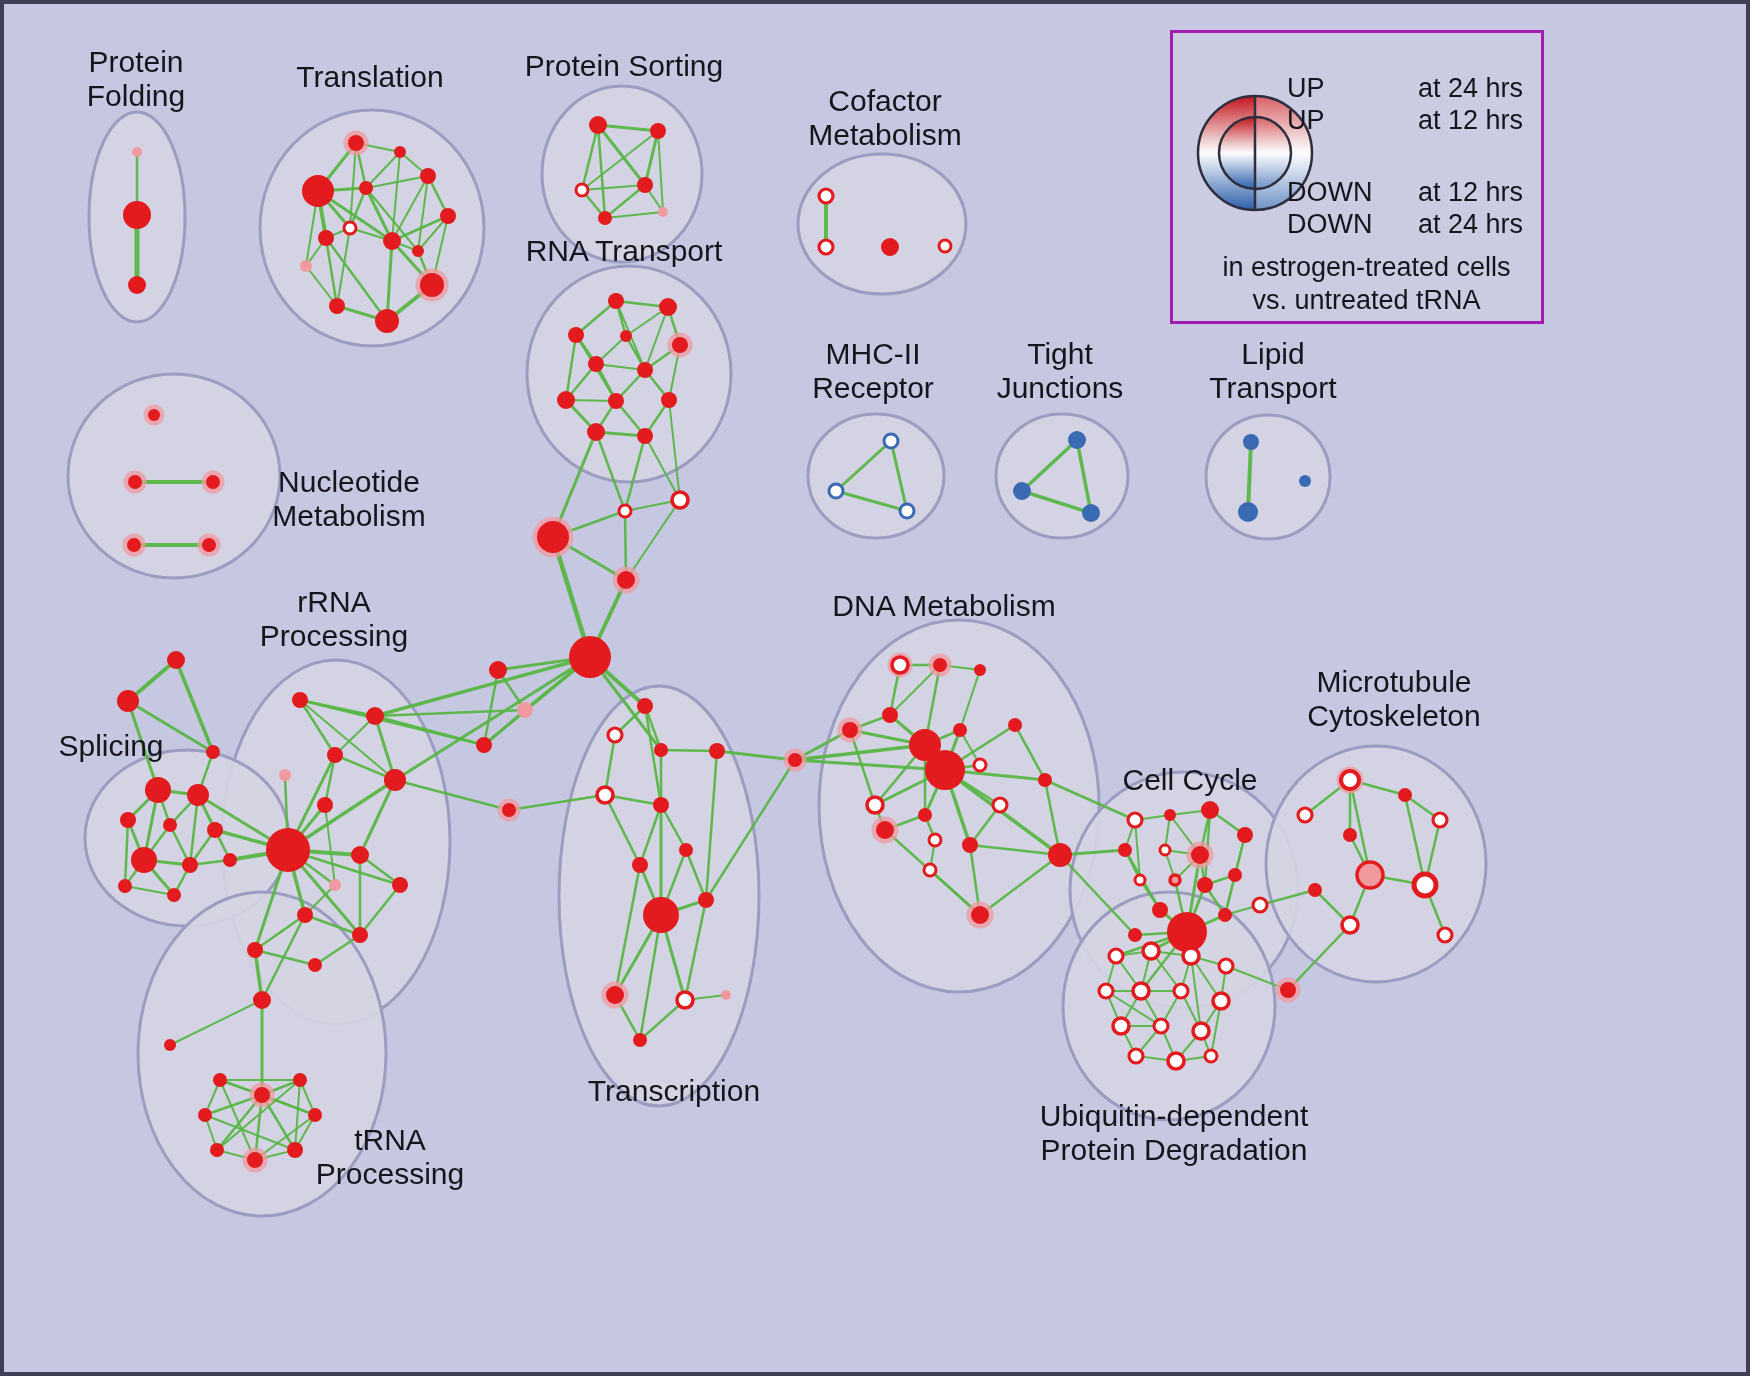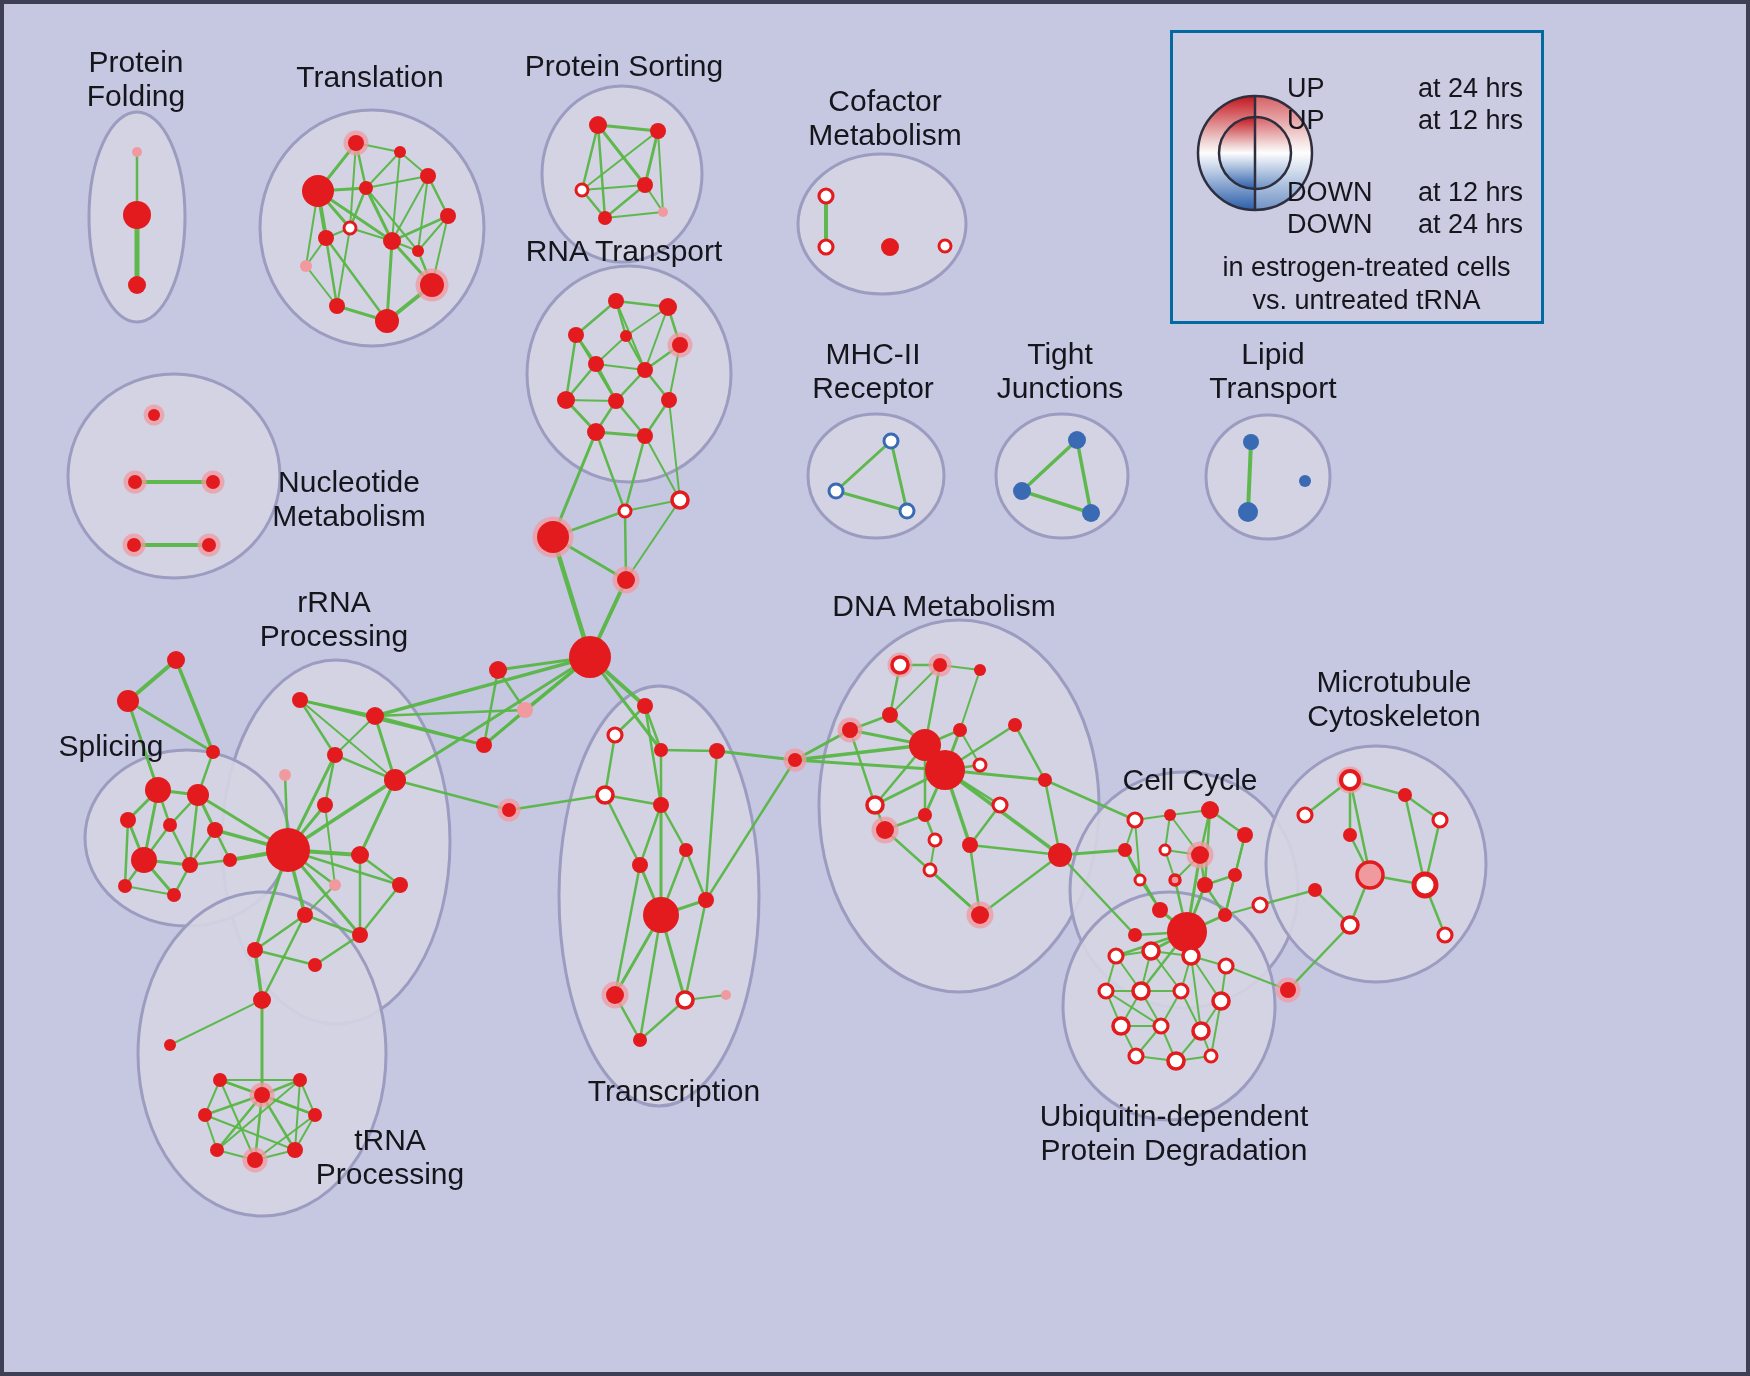--- a/index.html
+++ b/index.html
@@ -1,19 +1,19 @@
 <!DOCTYPE html>
 <html><head>
 <meta charset="utf-8">
 <style>
   html,body{margin:0;padding:0;background:#ffffff;font-family:"Liberation Sans",sans-serif;}
   .figure{position:relative;width:1750px;height:1376px;background:#c6c7e1;border:4px solid #3e3f54;box-sizing:border-box;overflow:hidden;}
   #net{position:absolute;left:0;top:0;display:block;}
   .cluster-label{font-size:30px;fill:#15151c;font-family:"Liberation Sans",sans-serif;}
-  .legend{position:absolute;left:1166px;top:26px;width:374px;height:294px;border:3px solid #0369a1;background:rgba(208,209,228,0.45);box-sizing:border-box;}
+  .legend{position:absolute;left:1166px;top:26px;width:374px;height:294px;border:3px solid #a21caf;background:rgba(208,209,228,0.45);box-sizing:border-box;}
   .legend-disc-svg{position:absolute;left:12px;top:28px;}
   .legend-row{position:absolute;left:114px;width:236px;display:flex;justify-content:space-between;font-size:27px;color:#15151c;white-space:nowrap;}
   .legend-row.r1{top:40px;}
   .legend-row.r2{top:72px;}
   .legend-row.r3{top:144px;}
   .legend-row.r4{top:176px;}
   .legend-caption{position:absolute;left:0;right:0;top:218px;text-align:center;font-size:27px;color:#15151c;line-height:33px;padding-left:19px;}
 </style>
 </head>
 <body>

